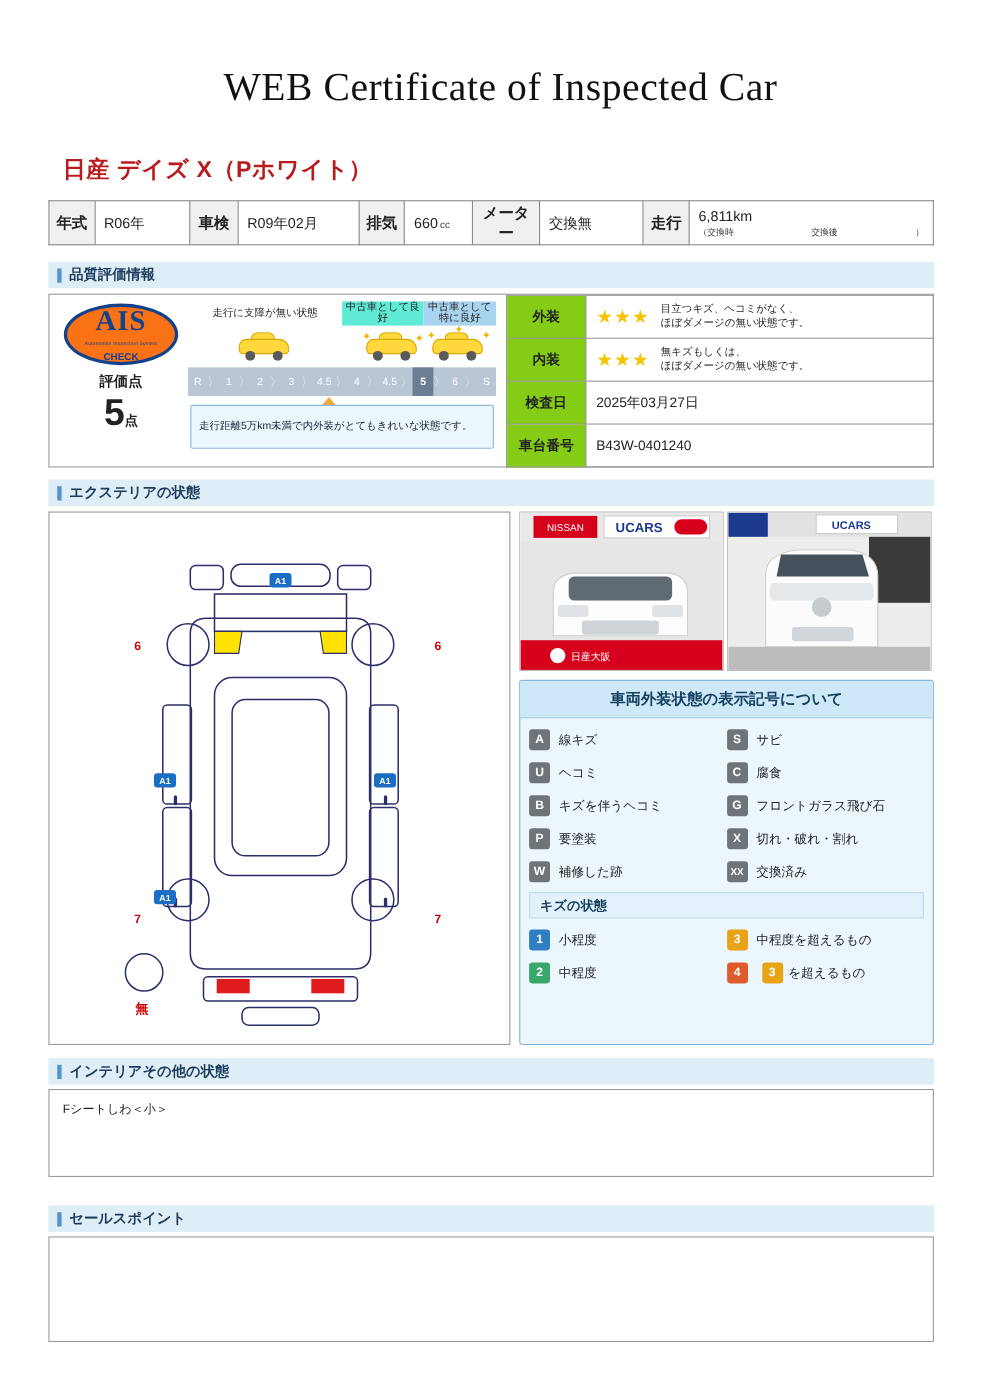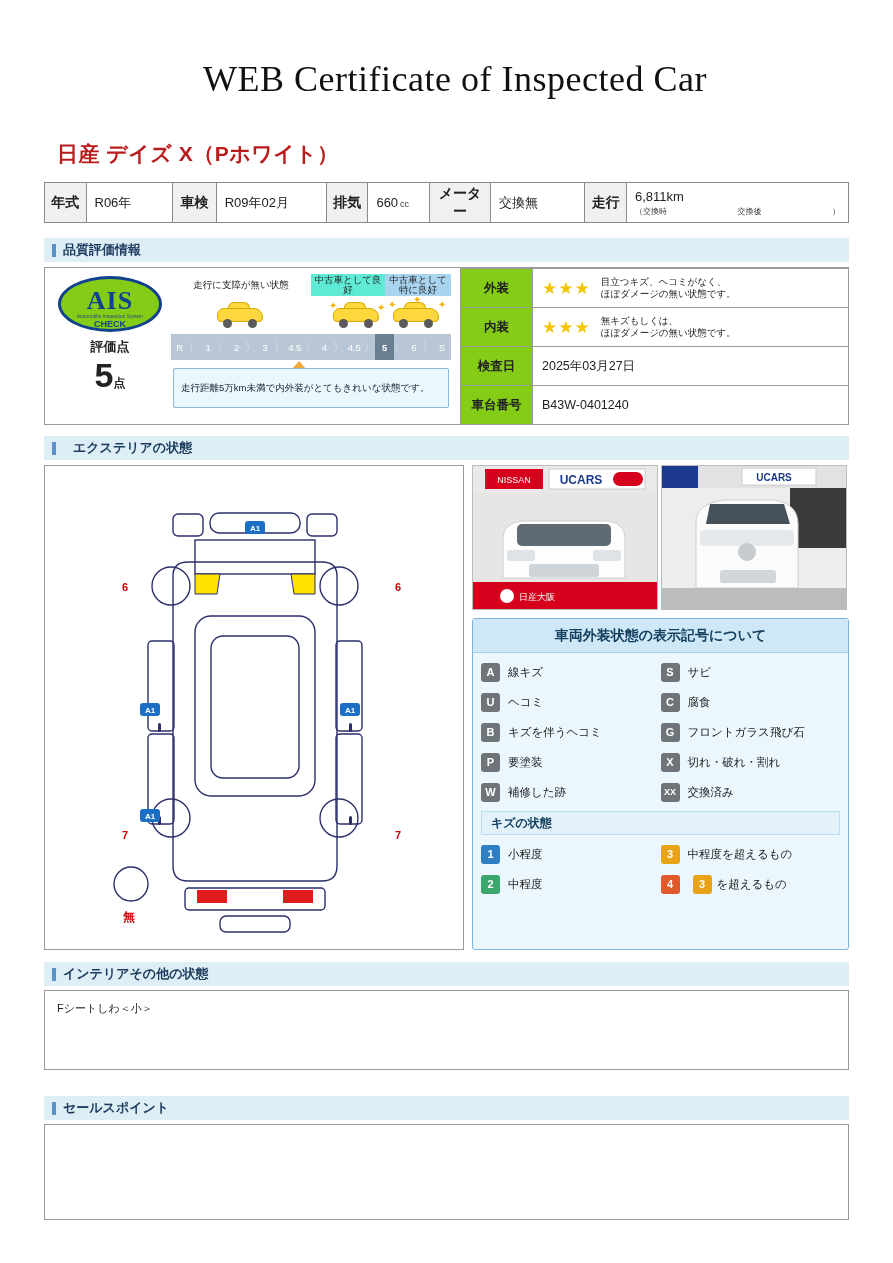--- a/index.html
+++ b/index.html
@@ -62,22 +62,22 @@
     display:flex; align-items:center;
   }
   .sec-head .bar { width:4px; height:13px; background:#5b93c9; margin:0 7px 0 8px; }
 
   
   .q-wrap { position:absolute; left:44px; top:267px; width:805px; height:158px; border:1px solid #9a9a9a; background:#fff; }
   .q-left { position:absolute; left:0; top:0; width:415px; height:156px; }
   .ais-badge { position:absolute; left:10px; top:8px; width:110px; text-align:center; }
   .ais-oval {
     width:104px;height:56px;border-radius:50%;
-    border:3px solid #13428c; background:#84cc16;
-    display:flex;align-items:center;justify-content:flex-end;flex-direction:column;
+    border:3px solid #13428c; background:#f97316;
+    display:flex;align-items:center;justify-content:space-between;flex-direction:column;
     margin:0 auto;
   }
   .ais-oval .ais-t { font-size:26px; font-weight:bold; color:#13428c; font-family:"Liberation Serif",serif; letter-spacing:1px; line-height:1; }
   .ais-oval .ais-s { font-size:4.5px; color:#13428c; letter-spacing:0.2px; }
   .ais-oval .ais-c { font-size:9px; color:#13428c; font-weight:bold; }
   .ais-label { font-size:13px; font-weight:bold; margin-top:6px; }
   .ais-score { font-size:34px; font-weight:bold; line-height:1; margin-top:2px;}
   .ais-score small { font-size:12px; }
 
   .grade-head { position:absolute; left:126px; top:6px; width:280px; height:22px; display:flex; font-size:9.5px; }
@@ -286,21 +286,21 @@
         </tr>
         <tr>
           <td class="k">車台番号</td>
           <td class="v">B43W-0401240</td>
         </tr>
       </tbody>
         </table>
     </div>
   </div>
 
-  <div class="sec-head" style="top:436px;gap:10px;">
+  <div class="sec-head" style="top:436px;">
     <span class="bar"></span>
     <span>エクステリアの状態</span>
   </div>
 
   <div class="ext-wrap">
 
     <div class="diagram">
       <svg width="418" height="483" viewBox="0 0 418 483">
         <g fill="none" stroke="#2b2f6b" stroke-width="1.4">
 

